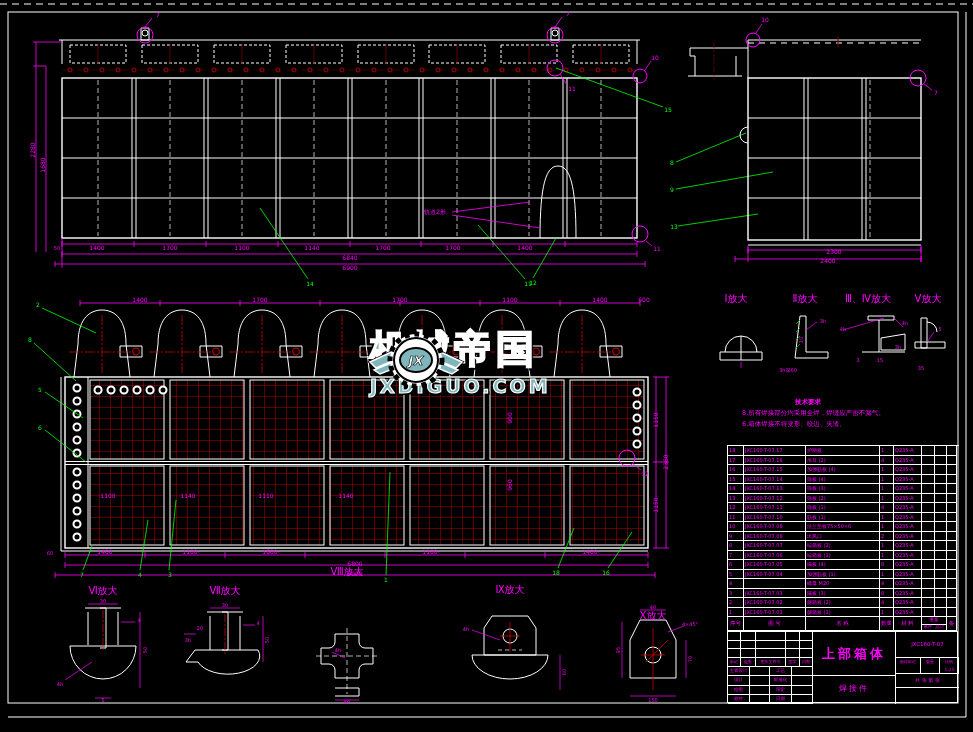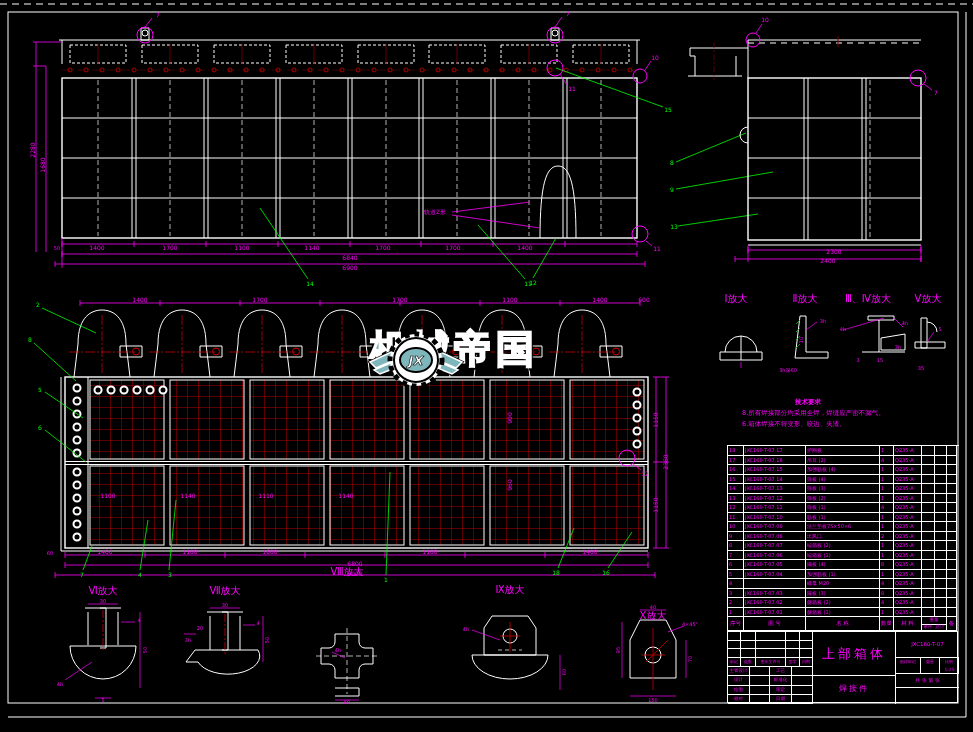--- a/index.html
+++ b/index.html
@@ -41,21 +41,21 @@
   #tb-rev>div{border-right:1px solid #fff;border-bottom:1px solid #fff;box-sizing:border-box;}
   #tb-revh{position:absolute;left:0;top:26px;width:85px;height:9px;display:grid;
       grid-template-columns:13px 15px 30px 14px 13px;}
   #tb-revh>div{border-right:1px solid #fff;border-bottom:1px solid #fff;color:#FF00FF;
       font-size:4px;line-height:8px;text-align:center;overflow:hidden;box-sizing:border-box;}
   #tb-roles{position:absolute;left:0;top:35px;width:85px;height:37px;}
   .role-row{display:grid;grid-template-columns:22px 20px 22px 21px;height:9.25px;}
   .role-row>div{border-right:1px solid #fff;border-bottom:1px solid #fff;color:#FF00FF;
       font-size:4.5px;line-height:8.5px;text-align:center;overflow:hidden;box-sizing:border-box;}
   .tb-title{position:absolute;left:85px;top:0;width:83px;height:44px;color:#FF00FF;
-      font-size:13px;font-weight:normal;text-align:center;line-height:44px;letter-spacing:3px;
+      font-size:13px;font-weight:bold;text-align:center;line-height:44px;letter-spacing:3px;
       border-right:1px solid #fff;border-bottom:1px solid #fff;box-sizing:border-box;}
   .tb-type{position:absolute;left:85px;top:44px;width:83px;height:28px;color:#FF00FF;
       font-size:8px;text-align:center;line-height:26px;letter-spacing:2px;
       border-right:1px solid #fff;box-sizing:border-box;}
   .tb-no{position:absolute;left:168px;top:0;width:63px;height:26px;color:#FF00FF;
       font-size:5.5px;text-align:center;line-height:25px;border-bottom:1px solid #fff;box-sizing:border-box;}
   #tb-stamp{position:absolute;left:168px;top:26px;width:63px;height:16px;display:grid;
       grid-template-columns:25px 19px 19px;}
   #tb-stamp>div{border-right:1px solid #fff;border-bottom:1px solid #fff;color:#FF00FF;
       font-size:4px;text-align:center;line-height:7px;overflow:hidden;box-sizing:border-box;}
@@ -368,20 +368,21 @@
       <path d="M4,38 L34,24 L38,32 L10,44 Z M8,46 L36,34 L39,40 L14,50 Z" fill="#7FB6BC"></path>
       <path d="M96,38 L66,24 L62,32 L90,44 Z M92,46 L64,34 L61,40 L86,50 Z" fill="#7FB6BC"></path>
     </g>
     <circle cx="50" cy="36" r="26" fill="#fff" stroke="#000" stroke-width="5" stroke-dasharray="5 5"></circle>
     <circle cx="50" cy="36" r="22" fill="#fff" stroke="#000" stroke-width="2"></circle>
     <ellipse cx="50" cy="36" rx="16" ry="12" fill="#7FB6BC" stroke="#000" stroke-width="2"></ellipse>
     <text x="50" y="41" text-anchor="middle" font-size="13" font-style="italic" font-weight="bold" fill="#fff" stroke="#000" stroke-width="0.6" font-family="DejaVu Sans">JX</text>
   </svg>
   <div class="txt">
     <div class="brand">机械帝国</div>
+    <div class="site">JXDIGUO.COM</div>
   </div>
 </div>
 
 <div id="bom">
   <div>
 
   <div class="bom-row">
       <div>18</div>
       <div>JXC160-T-07.17</div>
       <div>护网板</div>

